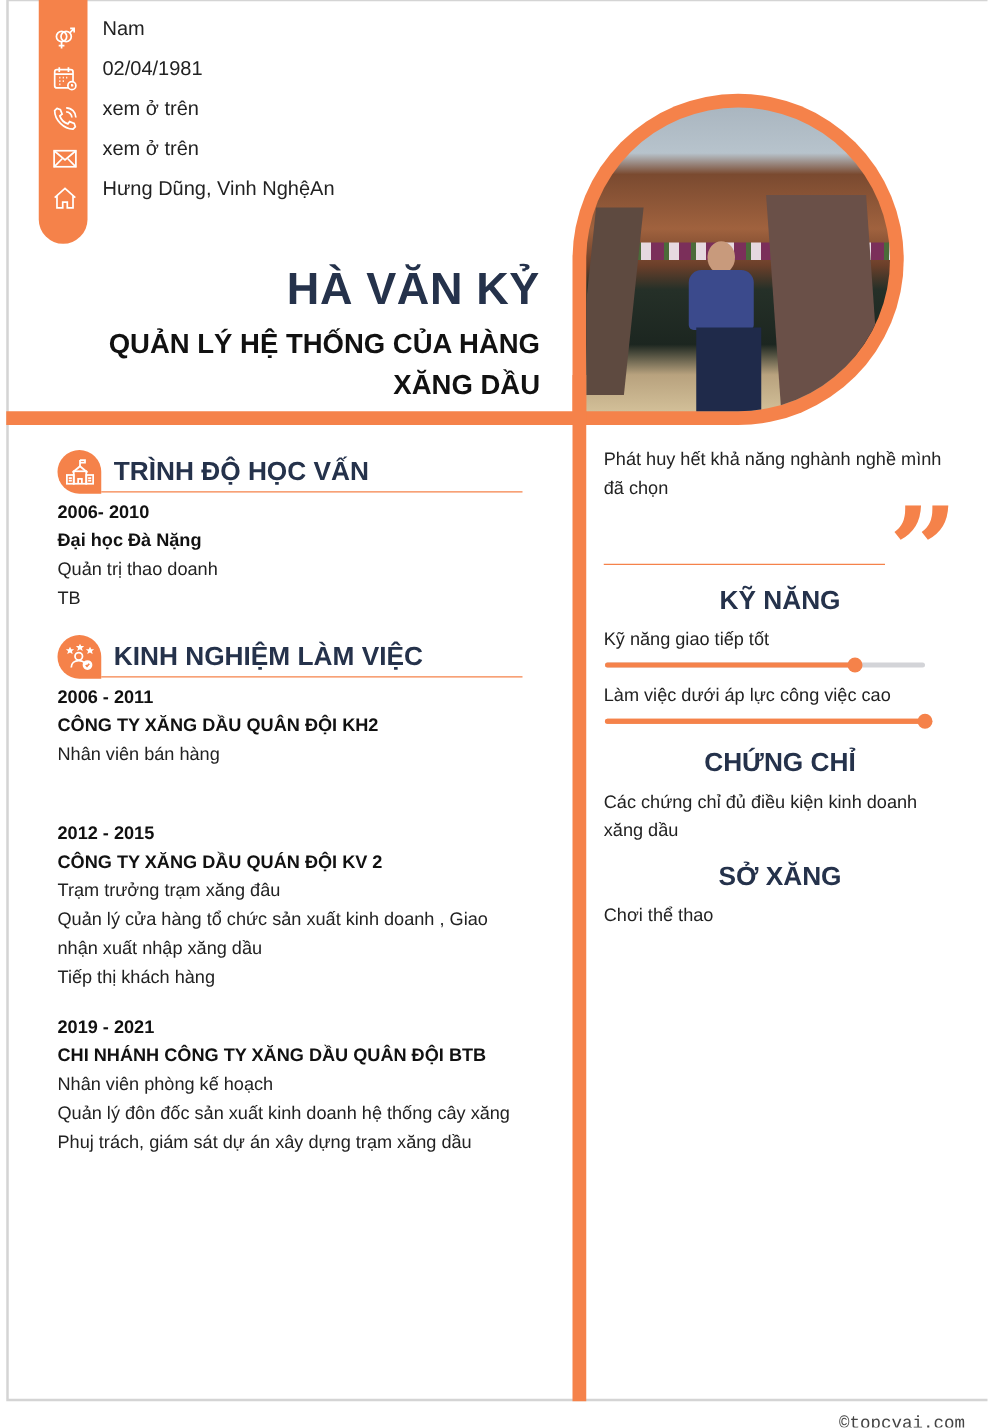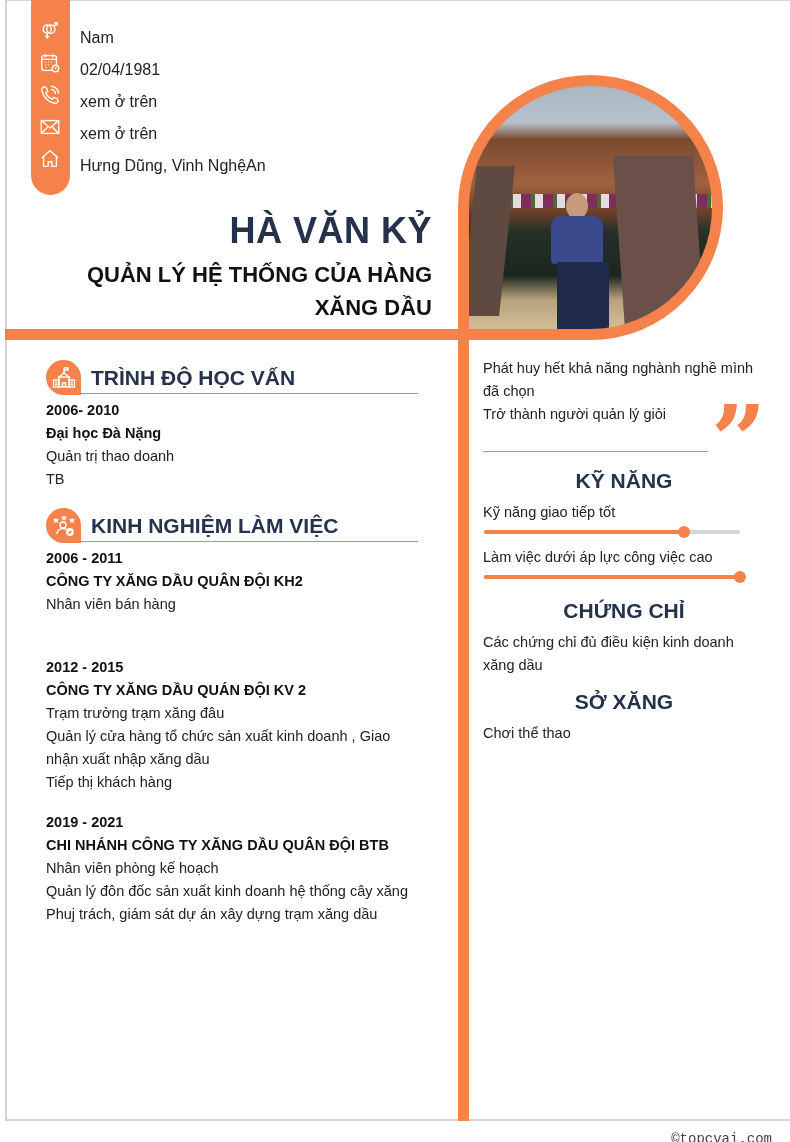--- a/index.html
+++ b/index.html
@@ -4,21 +4,21 @@
 <style>
   html, body { margin: 0; padding: 0; background: #ffffff; }
   body { width: 790px; height: 1142px; position: relative; overflow: hidden;
          font-family: "Liberation Sans", "DejaVu Sans", sans-serif; color: #222; }
   .page { position: absolute; left: 5px; top: 0; width: 790px; height: 1121px;
           border: 2px solid #d4d4d4; border-top-width: 1px; box-sizing: border-box; background: #fff; }
 
   
   .contact-strip { position: absolute; left: 31px; top: 0; width: 39px; height: 195px;
                    background: #f5824a; border-radius: 0 0 20px 20px; }
-  .contact-row { position: absolute; left: 13px; height: 32px; display: flex; align-items: flex-end; padding-left: 17px; }
+  .contact-row { position: absolute; left: 32px; height: 32px; display: flex; align-items: flex-start; }
   .contact-row .ico { width: 39px; height: 32px; display: flex; align-items: center; justify-content: center; }
   .contact-row .ico svg { width: 22px; height: 22px; }
   .contact-row .txt { margin-left: 11px; font-size: 16px; color: #222; white-space: nowrap; }
 
   
   .name { position: absolute; right: 358px; top: 210px; font-size: 36px; font-weight: bold;
           color: #25324b; letter-spacing: 0.5px; white-space: nowrap; }
   .job-title { position: absolute; right: 358px; top: 258px; width: 400px; text-align: right;
                font-size: 22px; font-weight: bold; color: #111; line-height: 33px; }
 
@@ -189,21 +189,20 @@
 <div class="block" style="top:811px">
   <div class="b">2019 - 2021</div>
   <div class="b">CHI NHÁNH CÔNG TY XĂNG DẦU QUÂN ĐỘI  BTB</div>
   <div>Nhân viên phòng kế hoạch</div>
   <div>Quản lý đôn đốc sản xuất kinh doanh hệ thống cây xăng</div>
   <div>Phuj trách, giám sát dự án xây dựng trạm xăng dầu</div>
 </div>
 
 <div class="rcol" style="top:357px">
   <div>Phát huy hết khả năng nghành nghề mình đã chọn</div>
-  <div>Trở thành người quản lý giỏi</div>
 </div>
 <div class="quote-line"></div>
 <div class="quote-mark">”</div>
 
 <div class="r-title" style="top:469px">KỸ NĂNG</div>
 <div class="skill-label" style="top:504px">Kỹ năng giao tiếp tốt</div>
 <div class="skill-track" style="top:530px">
   <div class="skill-fill" style="width:78%"></div>
   <div class="skill-dot" style="left:78%"></div>
 </div>

